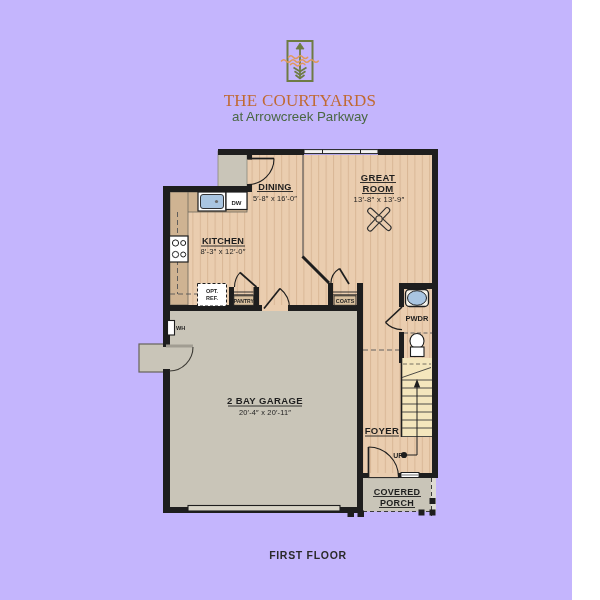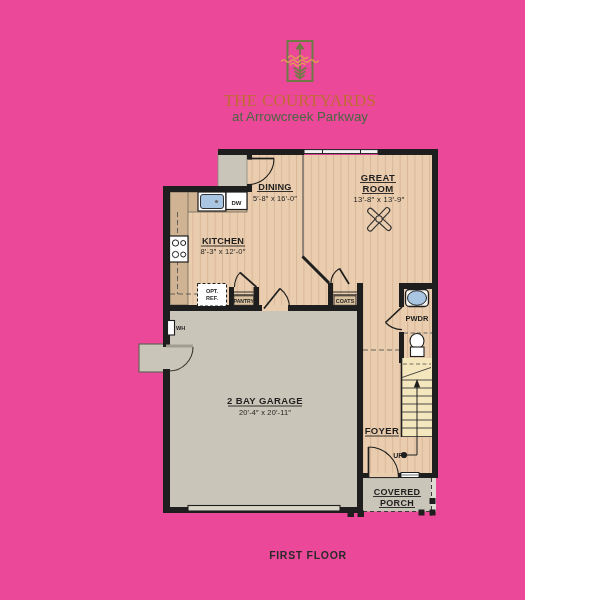--- a/index.html
+++ b/index.html
@@ -1,16 +1,16 @@
 <!DOCTYPE html>
 <html><head>
 <meta charset="utf-8">
 <style>
   html,body{margin:0;padding:0;background:#ffffff;}
-  .page{position:relative;width:525px;height:600px;background:#ec4899;overflow:hidden;}
+  .page{position:relative;width:572px;height:600px;background:#c4b5fd;overflow:hidden;}
 </style>
 </head>
 <body>
 <div class="page">
 <svg width="600" height="600" viewBox="0 0 600 600" xmlns="http://www.w3.org/2000/svg" font-family="Liberation Sans, sans-serif">
 <defs>
   <pattern id="wood" width="7.4" height="60" patternUnits="userSpaceOnUse">
     <rect width="7.4" height="60" fill="#eacdaf"></rect>
     <rect x="0" y="0" width="1" height="60" fill="#d9b796"></rect>
   </pattern>

